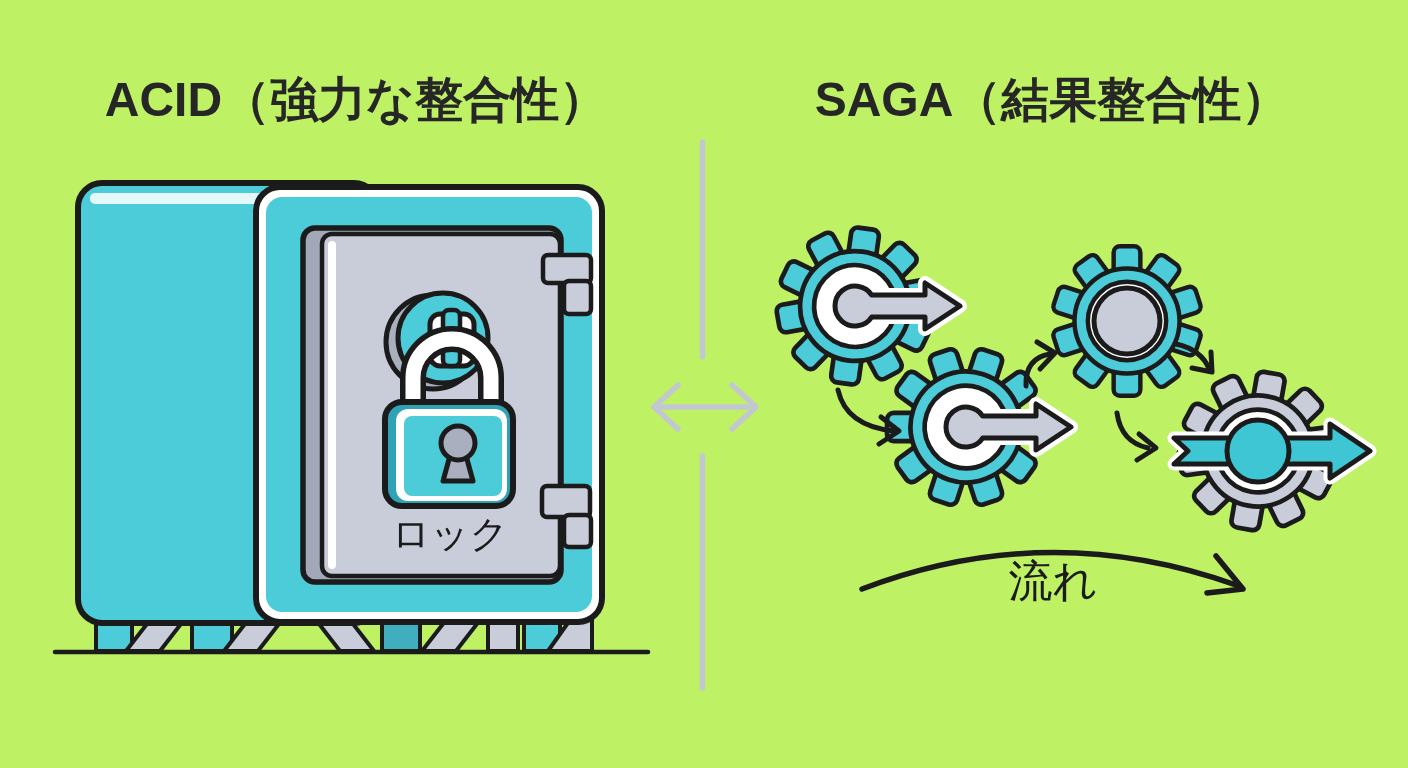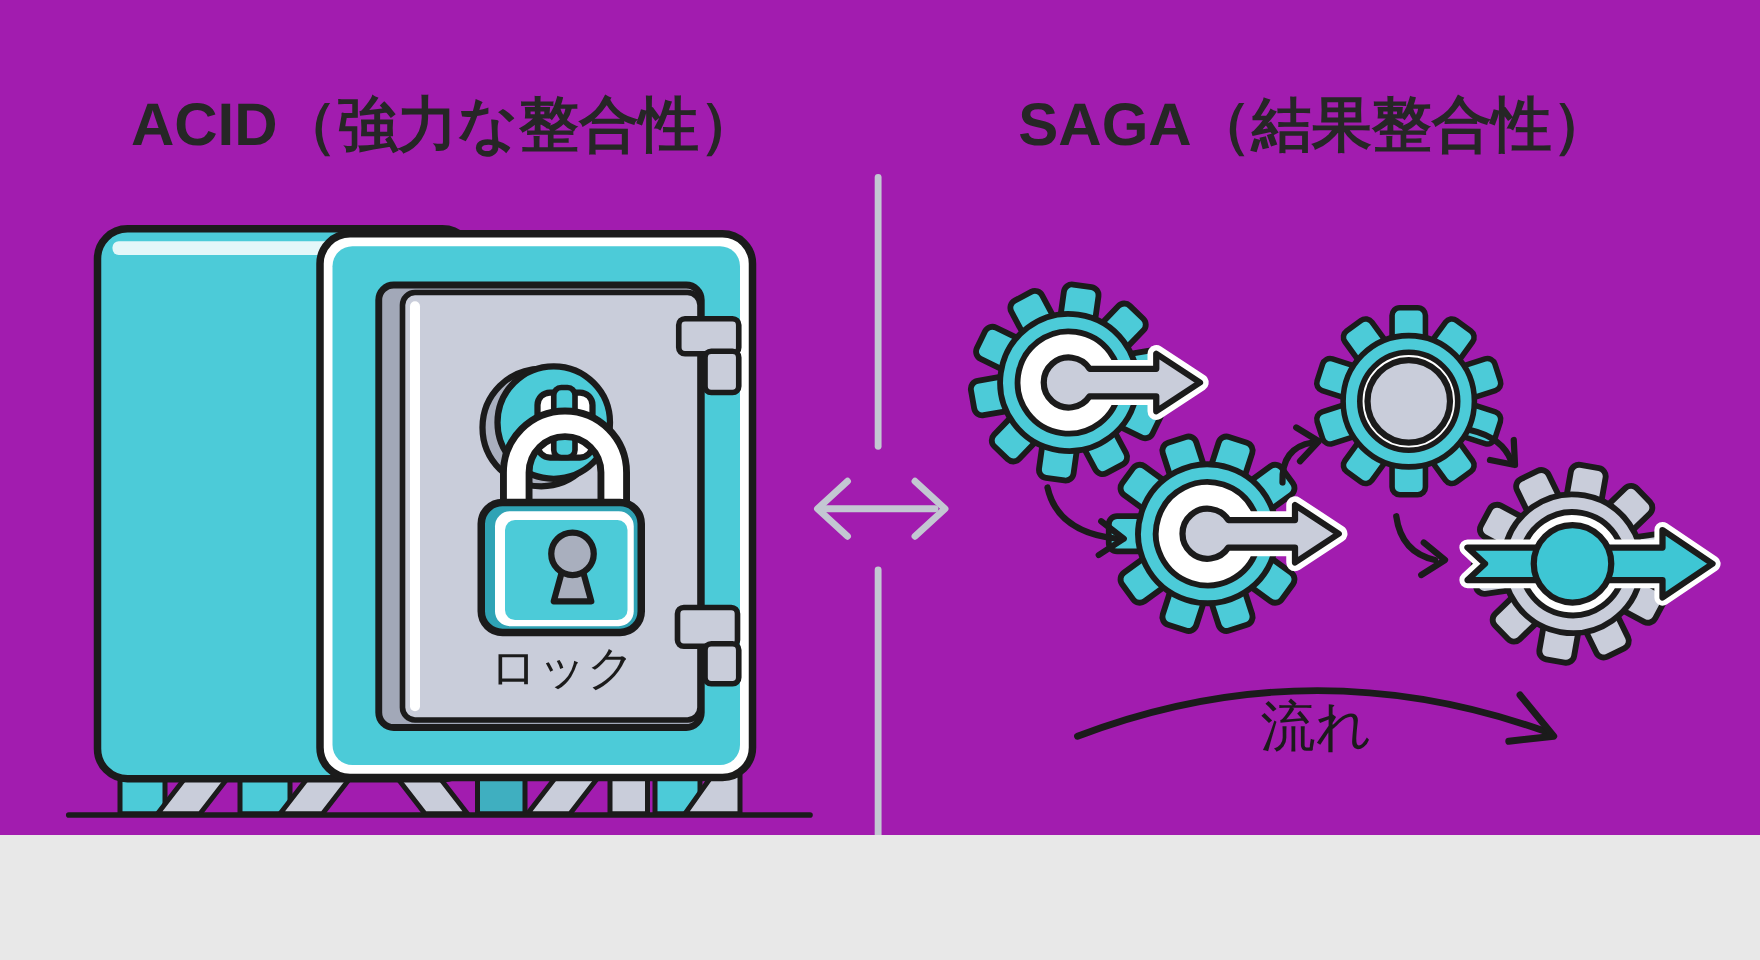--- a/index.html
+++ b/index.html
@@ -1,20 +1,20 @@
 <!DOCTYPE html>
 <html><head>
 <meta charset="utf-8">
 <style>
   html,body{margin:0;padding:0;}
   body{background:#e8e8e8;font-family:"Liberation Sans",sans-serif;}
   .canvas{
     position:relative;
-    width:1408px;height:668px;
-    background:#a21caf;
+    width:1408px;height:768px;
+    background:#bef264;
     overflow:hidden;
   }
   svg{display:block;}
   text{font-family:"Liberation Sans",sans-serif;}
   .title{font-size:48px;font-weight:bold;fill:#262626;}
   .jp-label{font-size:38px;fill:#1b1b1b;}
   .flow-label{font-size:44px;fill:#1b1b1b;}
 </style>
 </head>
 <body>

